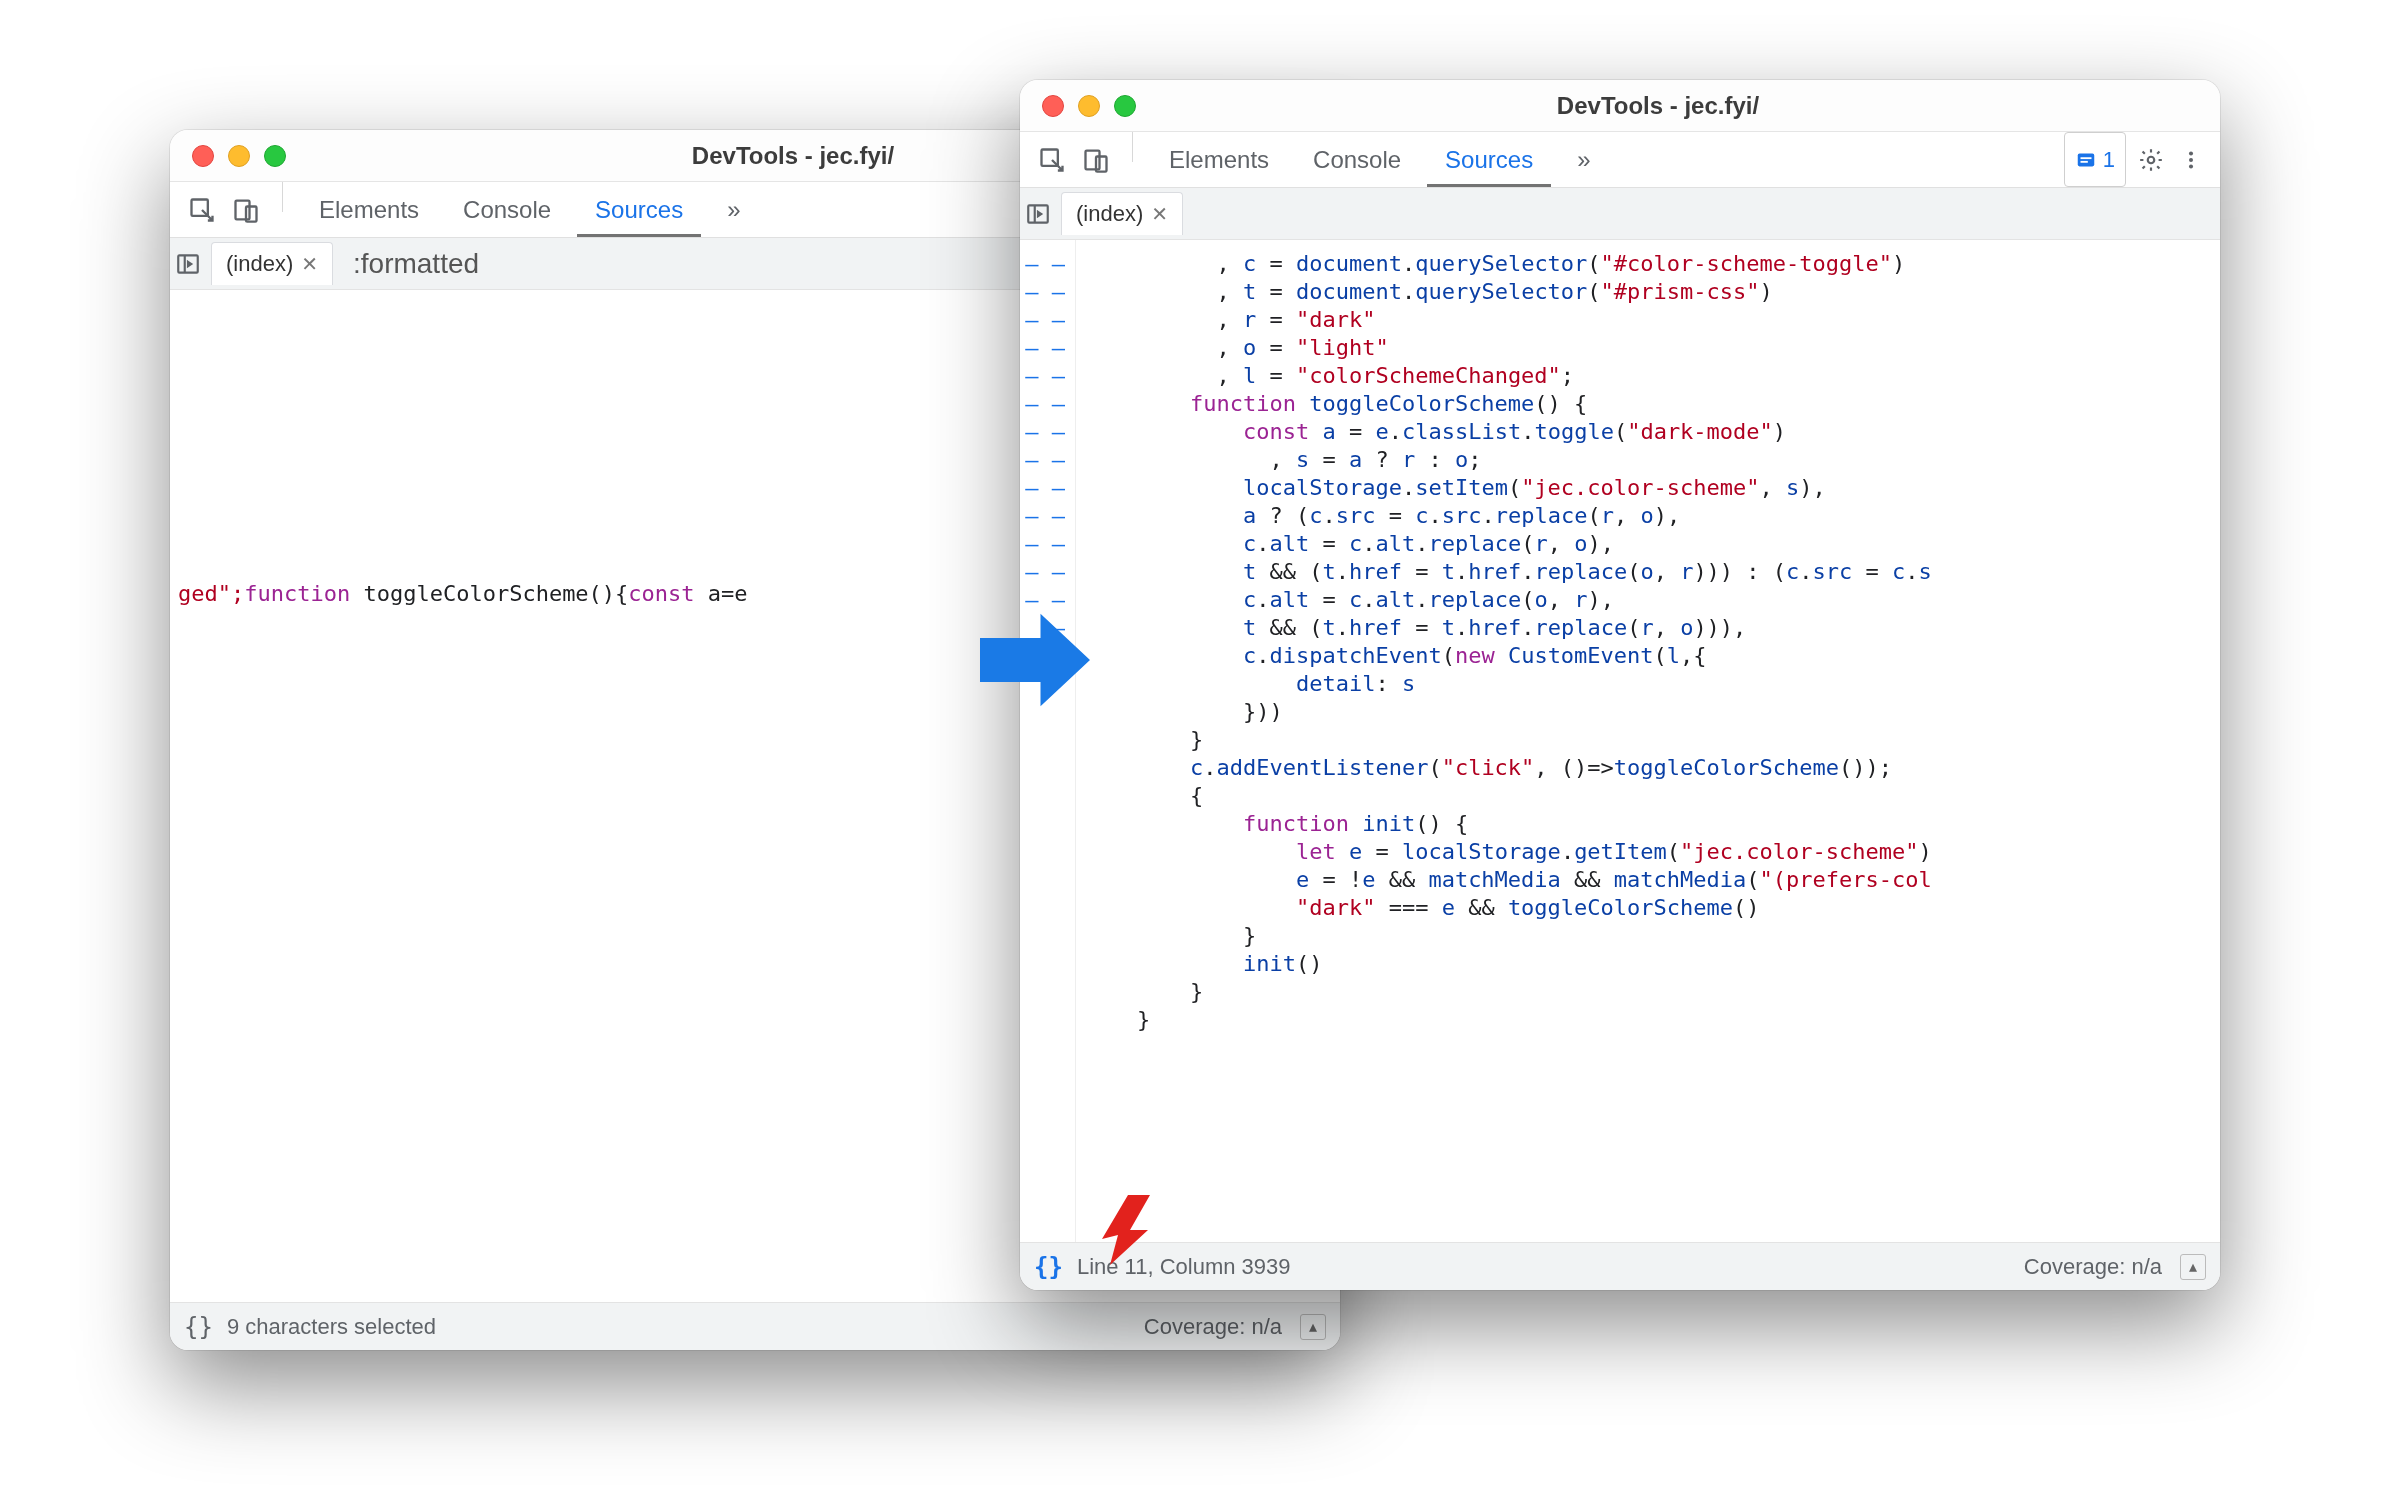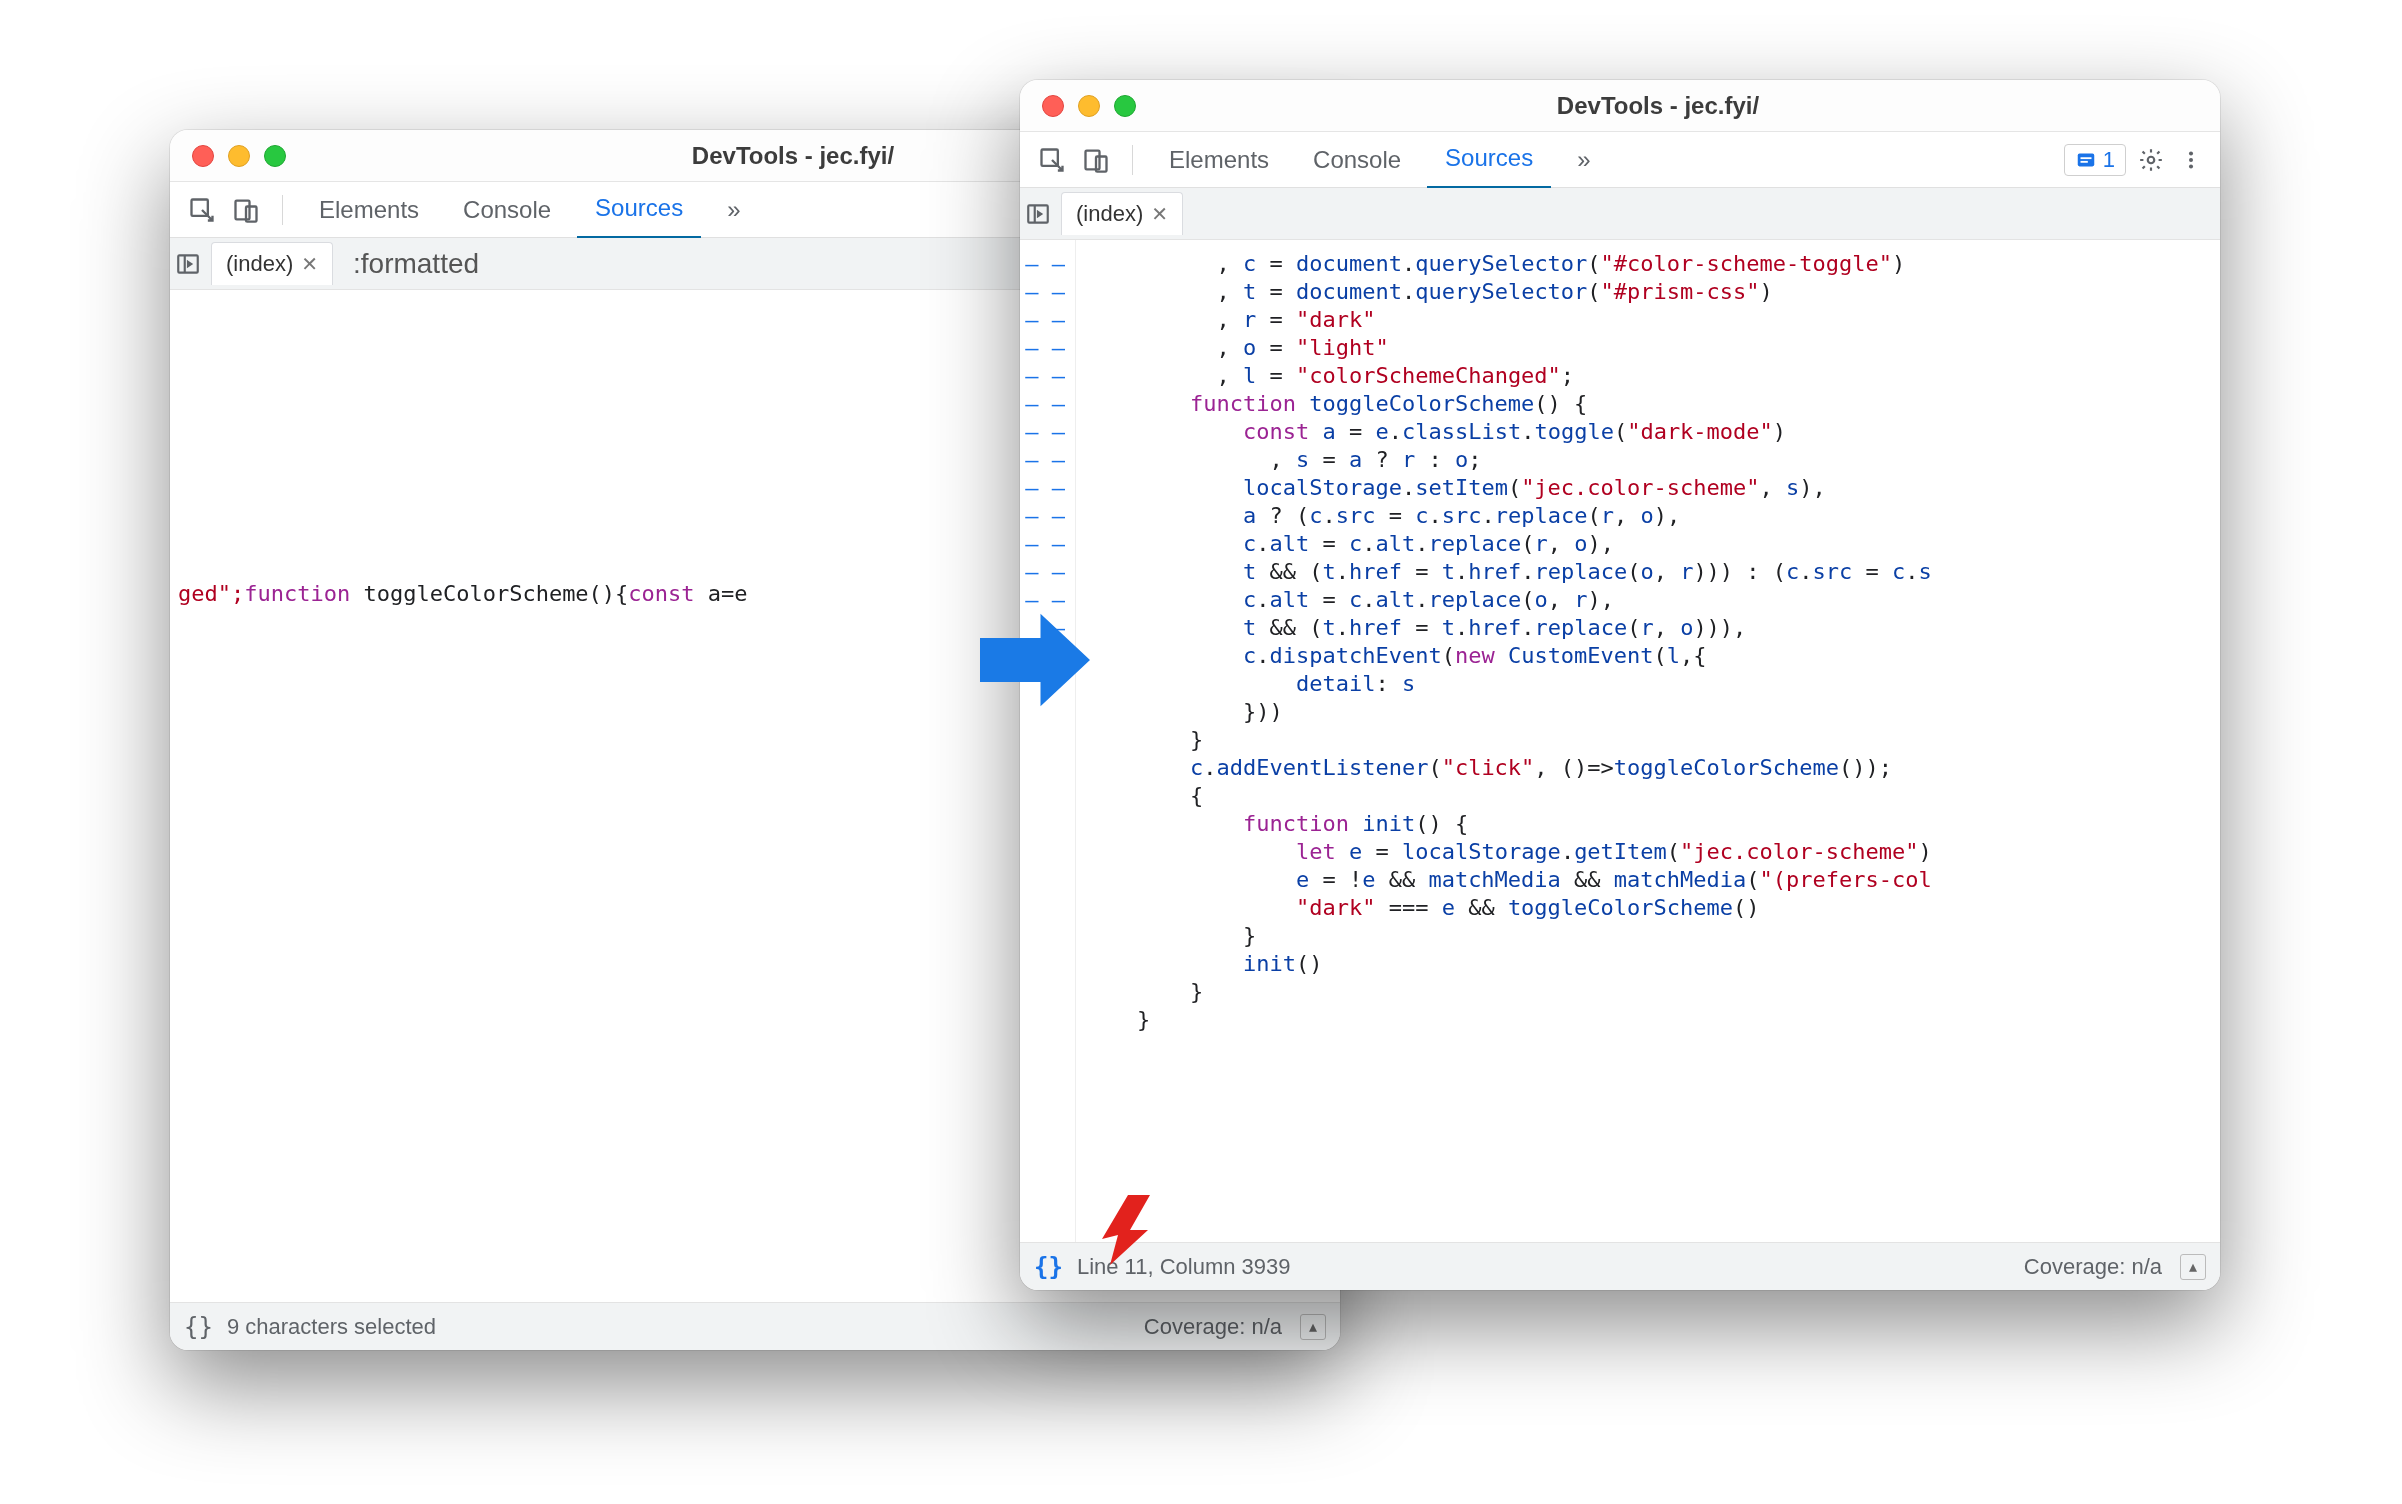--- a/index.html
+++ b/index.html
@@ -32,31 +32,31 @@
   .dot.red    { background: #ff5f57; border: 1px solid #e24640; }
   .dot.yellow { background: #febc2e; border: 1px solid #dfa023; }
   .dot.green  { background: #28c840; border: 1px solid #1fa732; }
   .win-title {
     flex: 1; text-align: center;
     font-size: 24px; font-weight: 600; color: #3c3c3c;
     padding-right: 80px;
   }
 
   .toolbar {
-    height: 56px; display: flex; align-items: center;
+    height: 56px; display: flex; 
     border-bottom: 1px solid #e0e0e0;
     background: #fff;
     padding: 0 14px;
     gap: 8px;
   }
   .tool-sep { width: 1px; height: 30px; background: #d8d8d8; margin: 0 10px; }
   .tab {
     padding: 14px 18px; font-size: 24px; color: #5f6368; cursor: pointer;
   }
-  .tab.active { color: #1a73e8; font-weight: 500; border-bottom: 3px solid #0369a1; }
+  .tab.active { color: #1a73e8; font-weight: 500; border-bottom: 3px solid #737373; }
   .tool-btn { color: #5f6368; padding: 4px; display: flex; align-items: center; }
   .spacer { flex: 1; }
   .issues-pill {
     display: flex; align-items: center; gap: 6px;
     border: 1px solid #cfcfcf; border-radius: 4px;
     padding: 2px 10px; color: #1a73e8; font-size: 22px;
   }
 
   .filetabs {
     height: 52px; display: flex; align-items: center;

